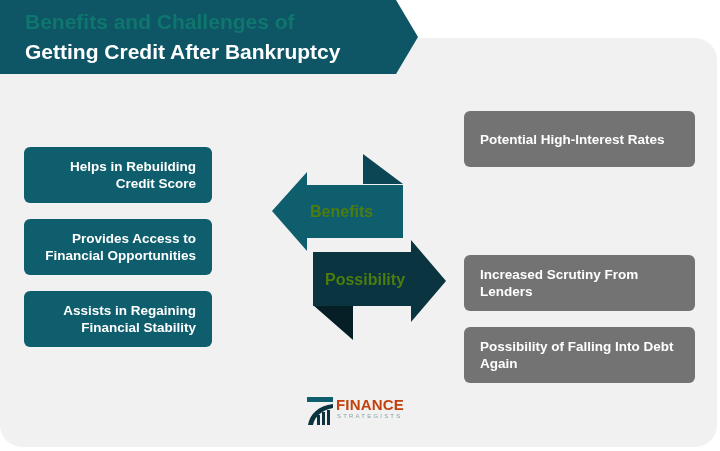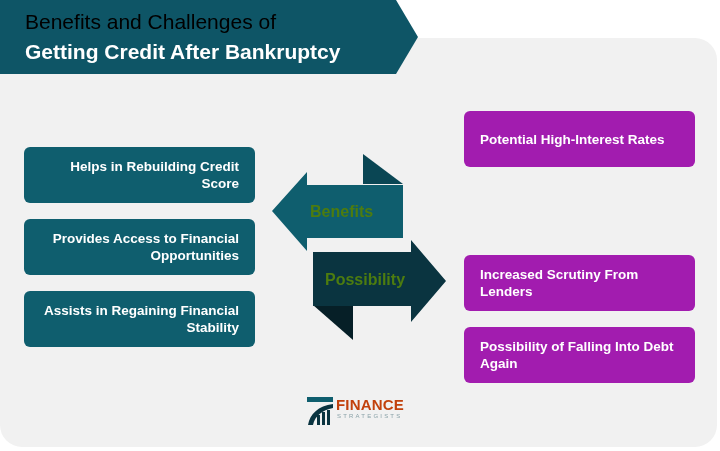--- a/index.html
+++ b/index.html
@@ -37,54 +37,54 @@
     .banner-text {
       position: absolute;
       left: 25px;
       top: 7px;
       color: #ffffff;
       line-height: 30px;
       white-space: nowrap;
     }
     .banner-line1 {
       font-size: 21px;
-      font-weight: 400;
-      color: #000000;
+      font-weight: 700;
+      color: #0f766e;
       display: block;
     }
     .banner-line2 {
       font-size: 21px;
       font-weight: 700;
       display: block;
     }
     .box {
       position: absolute;
       border-radius: 6px;
       color: #ffffff;
       font-weight: 700;
       font-size: 13.5px;
       line-height: 17px;
       display: flex;
       align-items: center;
       box-sizing: border-box;
     }
     .box.benefit {
       left: 24px;
-      width: 231px;
+      width: 188px;
       height: 56px;
       background: #0f5e6e;
       justify-content: flex-end;
       text-align: right;
       padding: 0 16px 0 14px;
     }
     .box.challenge {
       left: 464px;
       width: 231px;
       height: 56px;
-      background: #a21caf;
+      background: #737373;
       justify-content: flex-start;
       text-align: left;
       padding: 0 14px 0 16px;
     }
     .box span { display: block; }
     .arrows {
       position: absolute;
       left: 0;
       top: 0;
       width: 720px;

